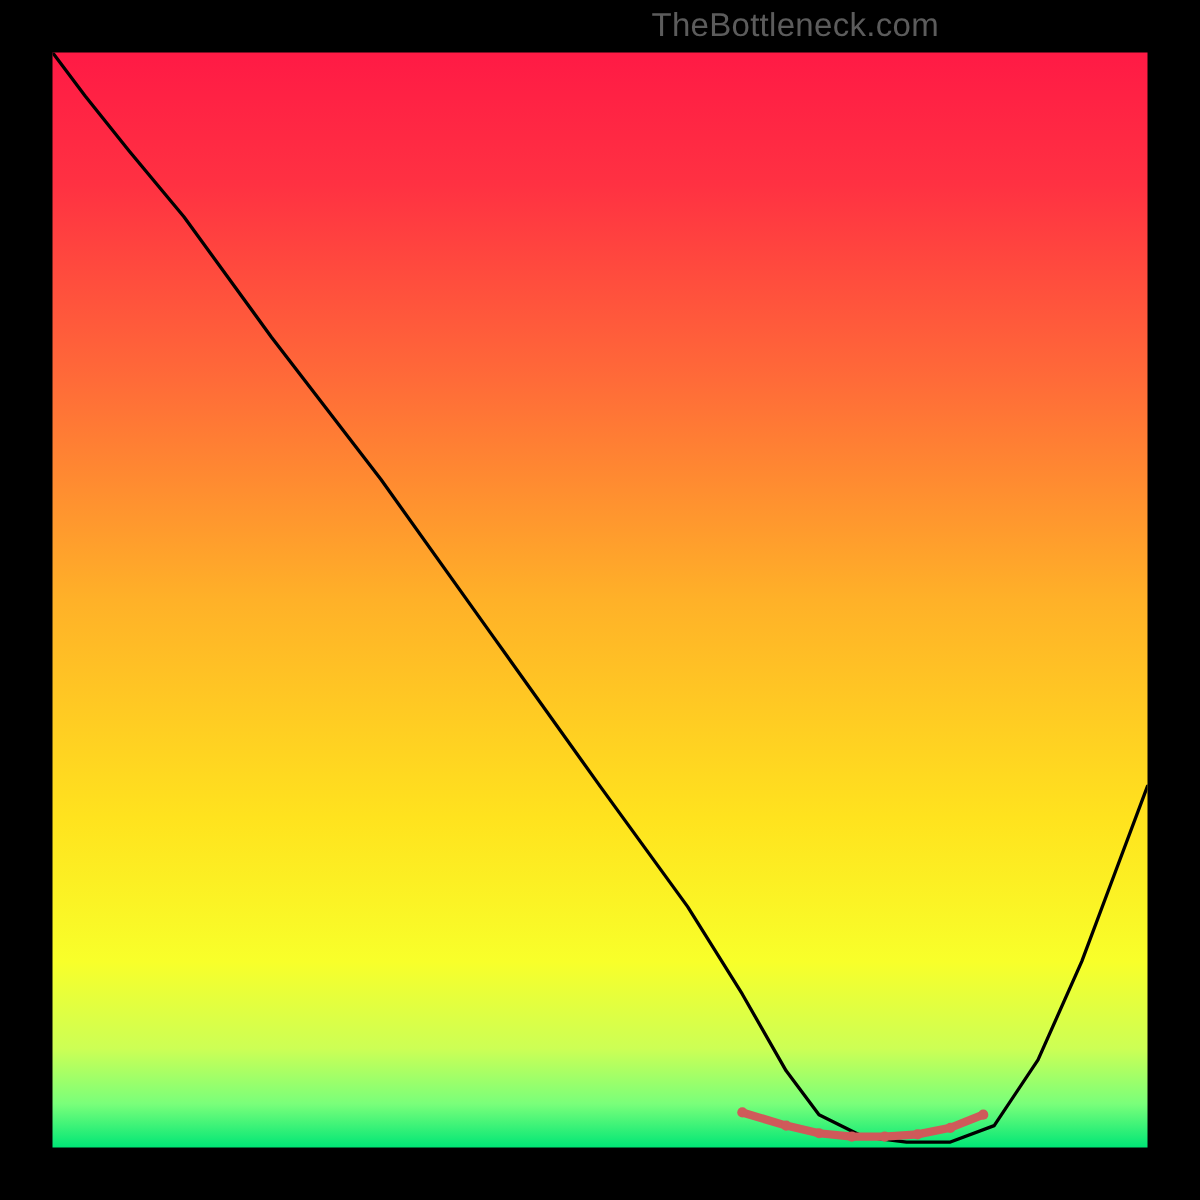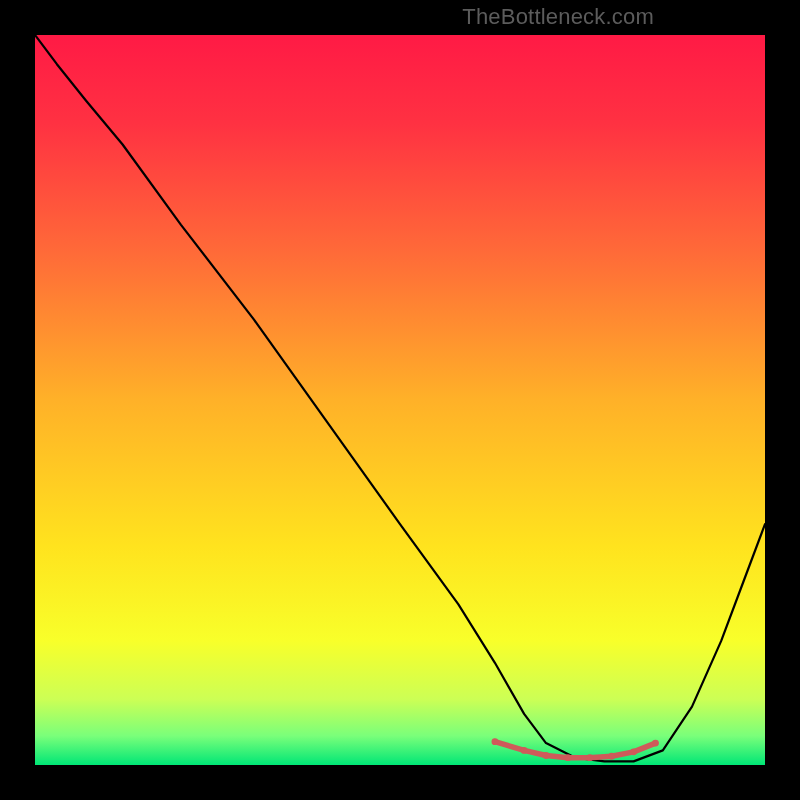--- a/index.html
+++ b/index.html
@@ -8,21 +8,20 @@
     width: 800px;
     height: 800px;
     background: #000;
     overflow: hidden;
     font-family: Arial, Helvetica, sans-serif;
   }
   .wrap {
     position: relative;
     width: 636px;
     height: 800px;
-    padding-left: 28px;
   }
   .watermark {
     position: absolute;
     top: 4px;
     right: 10px;
     color: #5c5c5c;
     font-size: 22px;
     font-weight: 500;
     letter-spacing: 0.2px;
     z-index: 10;

